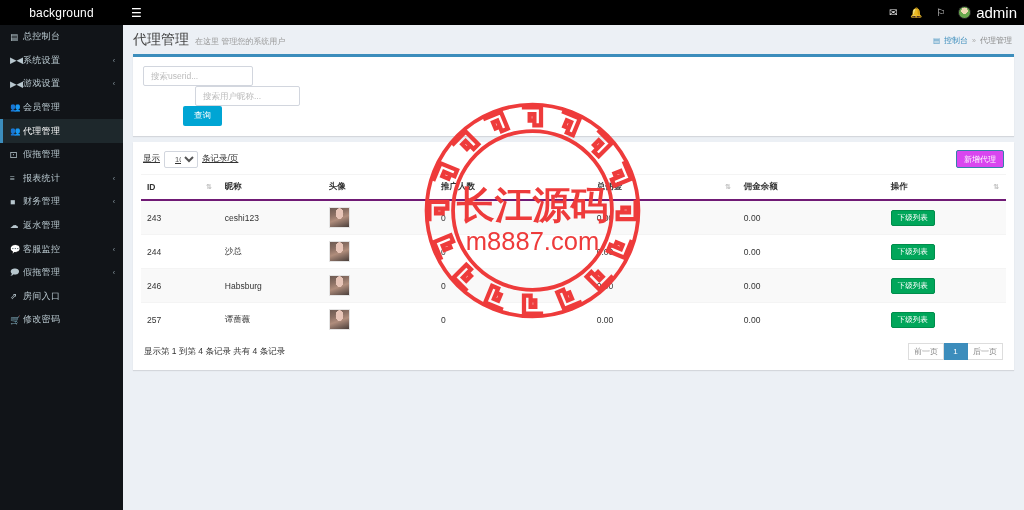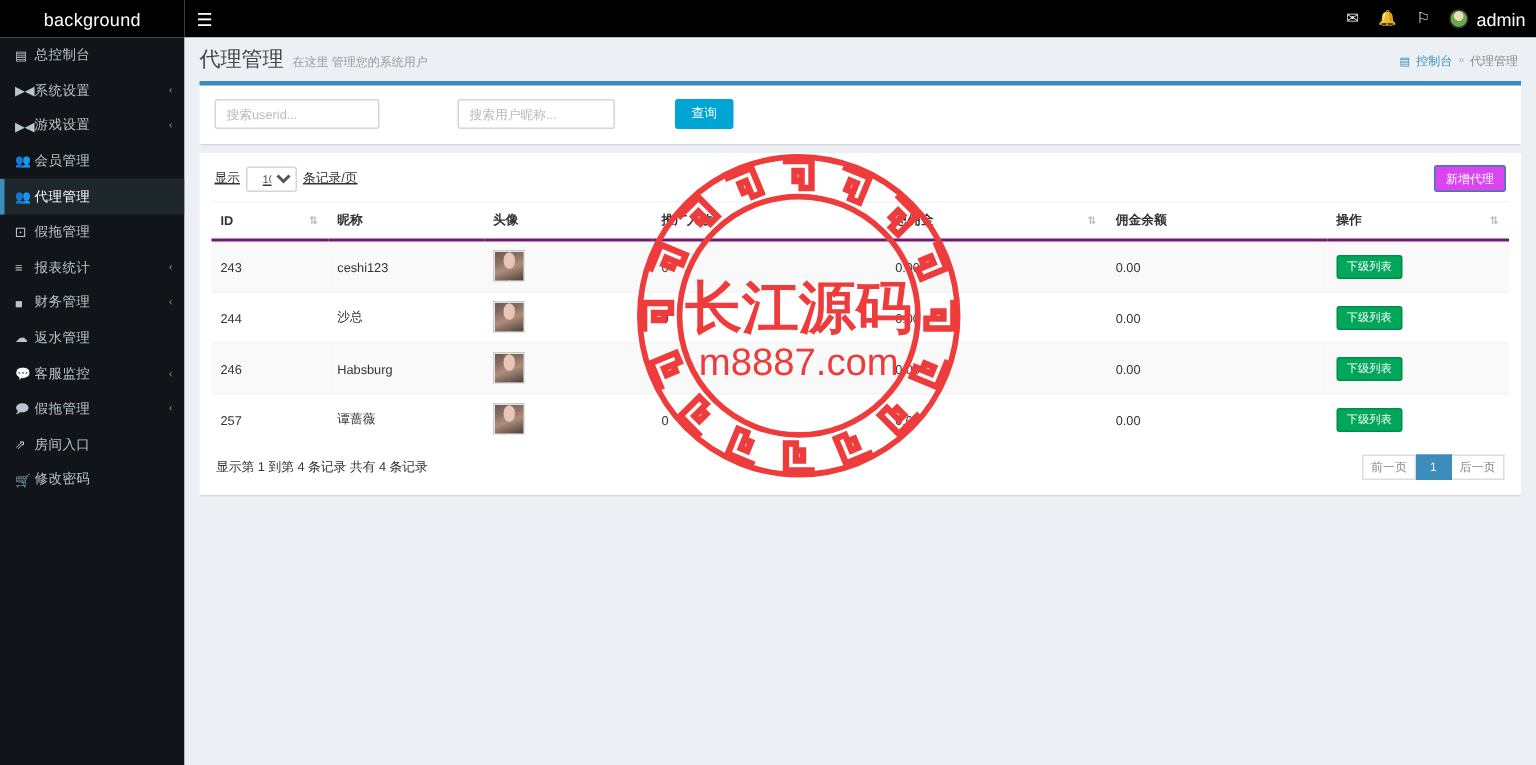--- a/index.html
+++ b/index.html
@@ -25,21 +25,21 @@
   }
   .hamburger { color: #fff; font-size: 12px; line-height: 1; cursor: pointer; }
   .topbar-icons { display: flex; align-items: center; gap: 13px; }
   .tb-icon { color: #fff; font-size: 10px; line-height: 1; opacity: .92; cursor: pointer; }
   .user-block { display: flex; align-items: center; gap: 5px; cursor: pointer; }
   .avatar-sm {
     width: 13px; height: 13px; border-radius: 50%;
     background: radial-gradient(circle at 50% 34%, #f0d9b5 0 34%, #6aa84f 36% 100%);
     border: 1px solid #2b2b2b;
   }
-  .user-name { color: #fff; font-size: 12px; }
+  .user-name { color: #fff; font-size: 15px; }
 
   
   .sidebar {
     position: absolute; top: 25px; left: 0; width: 123px; height: 485px;
     background: #111418;
   }
   .menu-item {
     display: flex; align-items: center; height: 23.6px;
     padding: 0 8px 0 10px; color: #b8c7ce; font-size: 9px;
     cursor: pointer; position: relative;
@@ -60,21 +60,21 @@
   .breadcrumb { display: flex; align-items: center; gap: 4px; font-size: 8px; color: #888; padding-top: 4px; }
   .bc-home { color: #3c8dbc; font-size: 7.5px; }
   .bc-link { color: #3c8dbc; cursor: pointer; }
   .bc-sep { color: #aaa; font-size: 7px; }
   .bc-cur { color: #888; }
 
   .panel {
     margin: 4px 10px 0 10px; background: #fff; border-top: 3px solid #3c8dbc;
     box-shadow: 0 1px 1px rgba(0,0,0,.1);
   }
-  .search-row { display: flex; align-items: flex-start; gap: 0; padding: 9px 10px 10px 10px; }
+  .search-row { display: flex; align-items: flex-start; gap: 0; padding: 9px 10px 10px 10px; flex-direction: column; }
   .s-input {
     height: 20px; border: 1px solid #d2d6de; border-radius: 2px;
     font-size: 8.5px; color: #555; padding: 0 7px;
     font-family: "Liberation Sans", sans-serif; background: #fff;
   }
   .s-input::placeholder { color: #bbb; }
   #userid-input { width: 110px; }
   #nick-input { width: 105px; margin-left: 52px; }
   .btn-query {
     margin-left: 40px; height: 20px; padding: 0 11px; background: #00a5d4;

